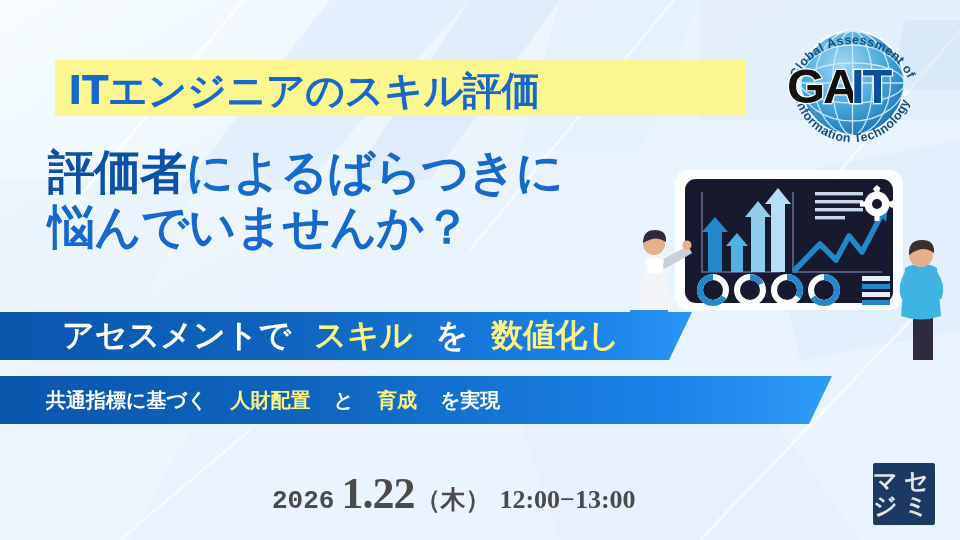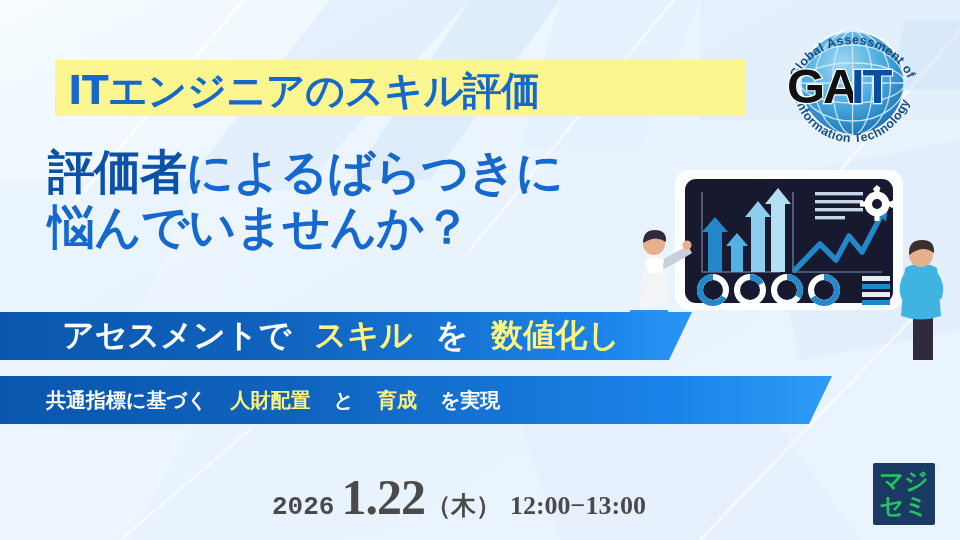--- a/index.html
+++ b/index.html
@@ -69,30 +69,30 @@
     color:#1565b5;font-size:25px;letter-spacing:1px;
     font-family:"Liberation Sans","DejaVu Sans",sans-serif;
   }
   .date-row{
     position:absolute;left:272px;top:468px;height:48px;
     display:flex;align-items:baseline;color:#4a4a4a;
     font-family:"Liberation Serif","DejaVu Serif",serif;
     font-weight:700;white-space:nowrap;
   }
   .d-year{font-size:26px;font-family:Liberation Mono, monospace;}
-  .d-day{font-size:50px;margin-left:7px;letter-spacing:-1px;}
+  .d-day{font-size:44px;margin-left:7px;letter-spacing:-1px;}
   .d-dow{font-size:25px;margin-left:1px;}
   .d-time{font-size:26px;margin-left:9px;letter-spacing:0px;}
 
   
   .maji{
     position:absolute;left:873px;top:463px;width:62px;height:62px;
     background:#1b3a63;border-radius:2px;
-    display:flex;flex-direction:column;align-items:center;justify-content:center;
-    color:#22c55e;font-weight:700;line-height:1.04;font-size:24px;
+    display:flex;flex-direction:row;align-items:center;justify-content:center;
+    color:#e5e5e5;font-weight:700;line-height:1.04;font-size:24px;
     font-family:"DejaVu Sans","Liberation Sans",sans-serif;
   }
   .maji span{display:block;}
 
   
   .gait{position:absolute;left:775px;top:18px;width:155px;height:130px;}
 
   
   .illus{position:absolute;left:630px;top:160px;width:330px;height:200px;}
 </style>

